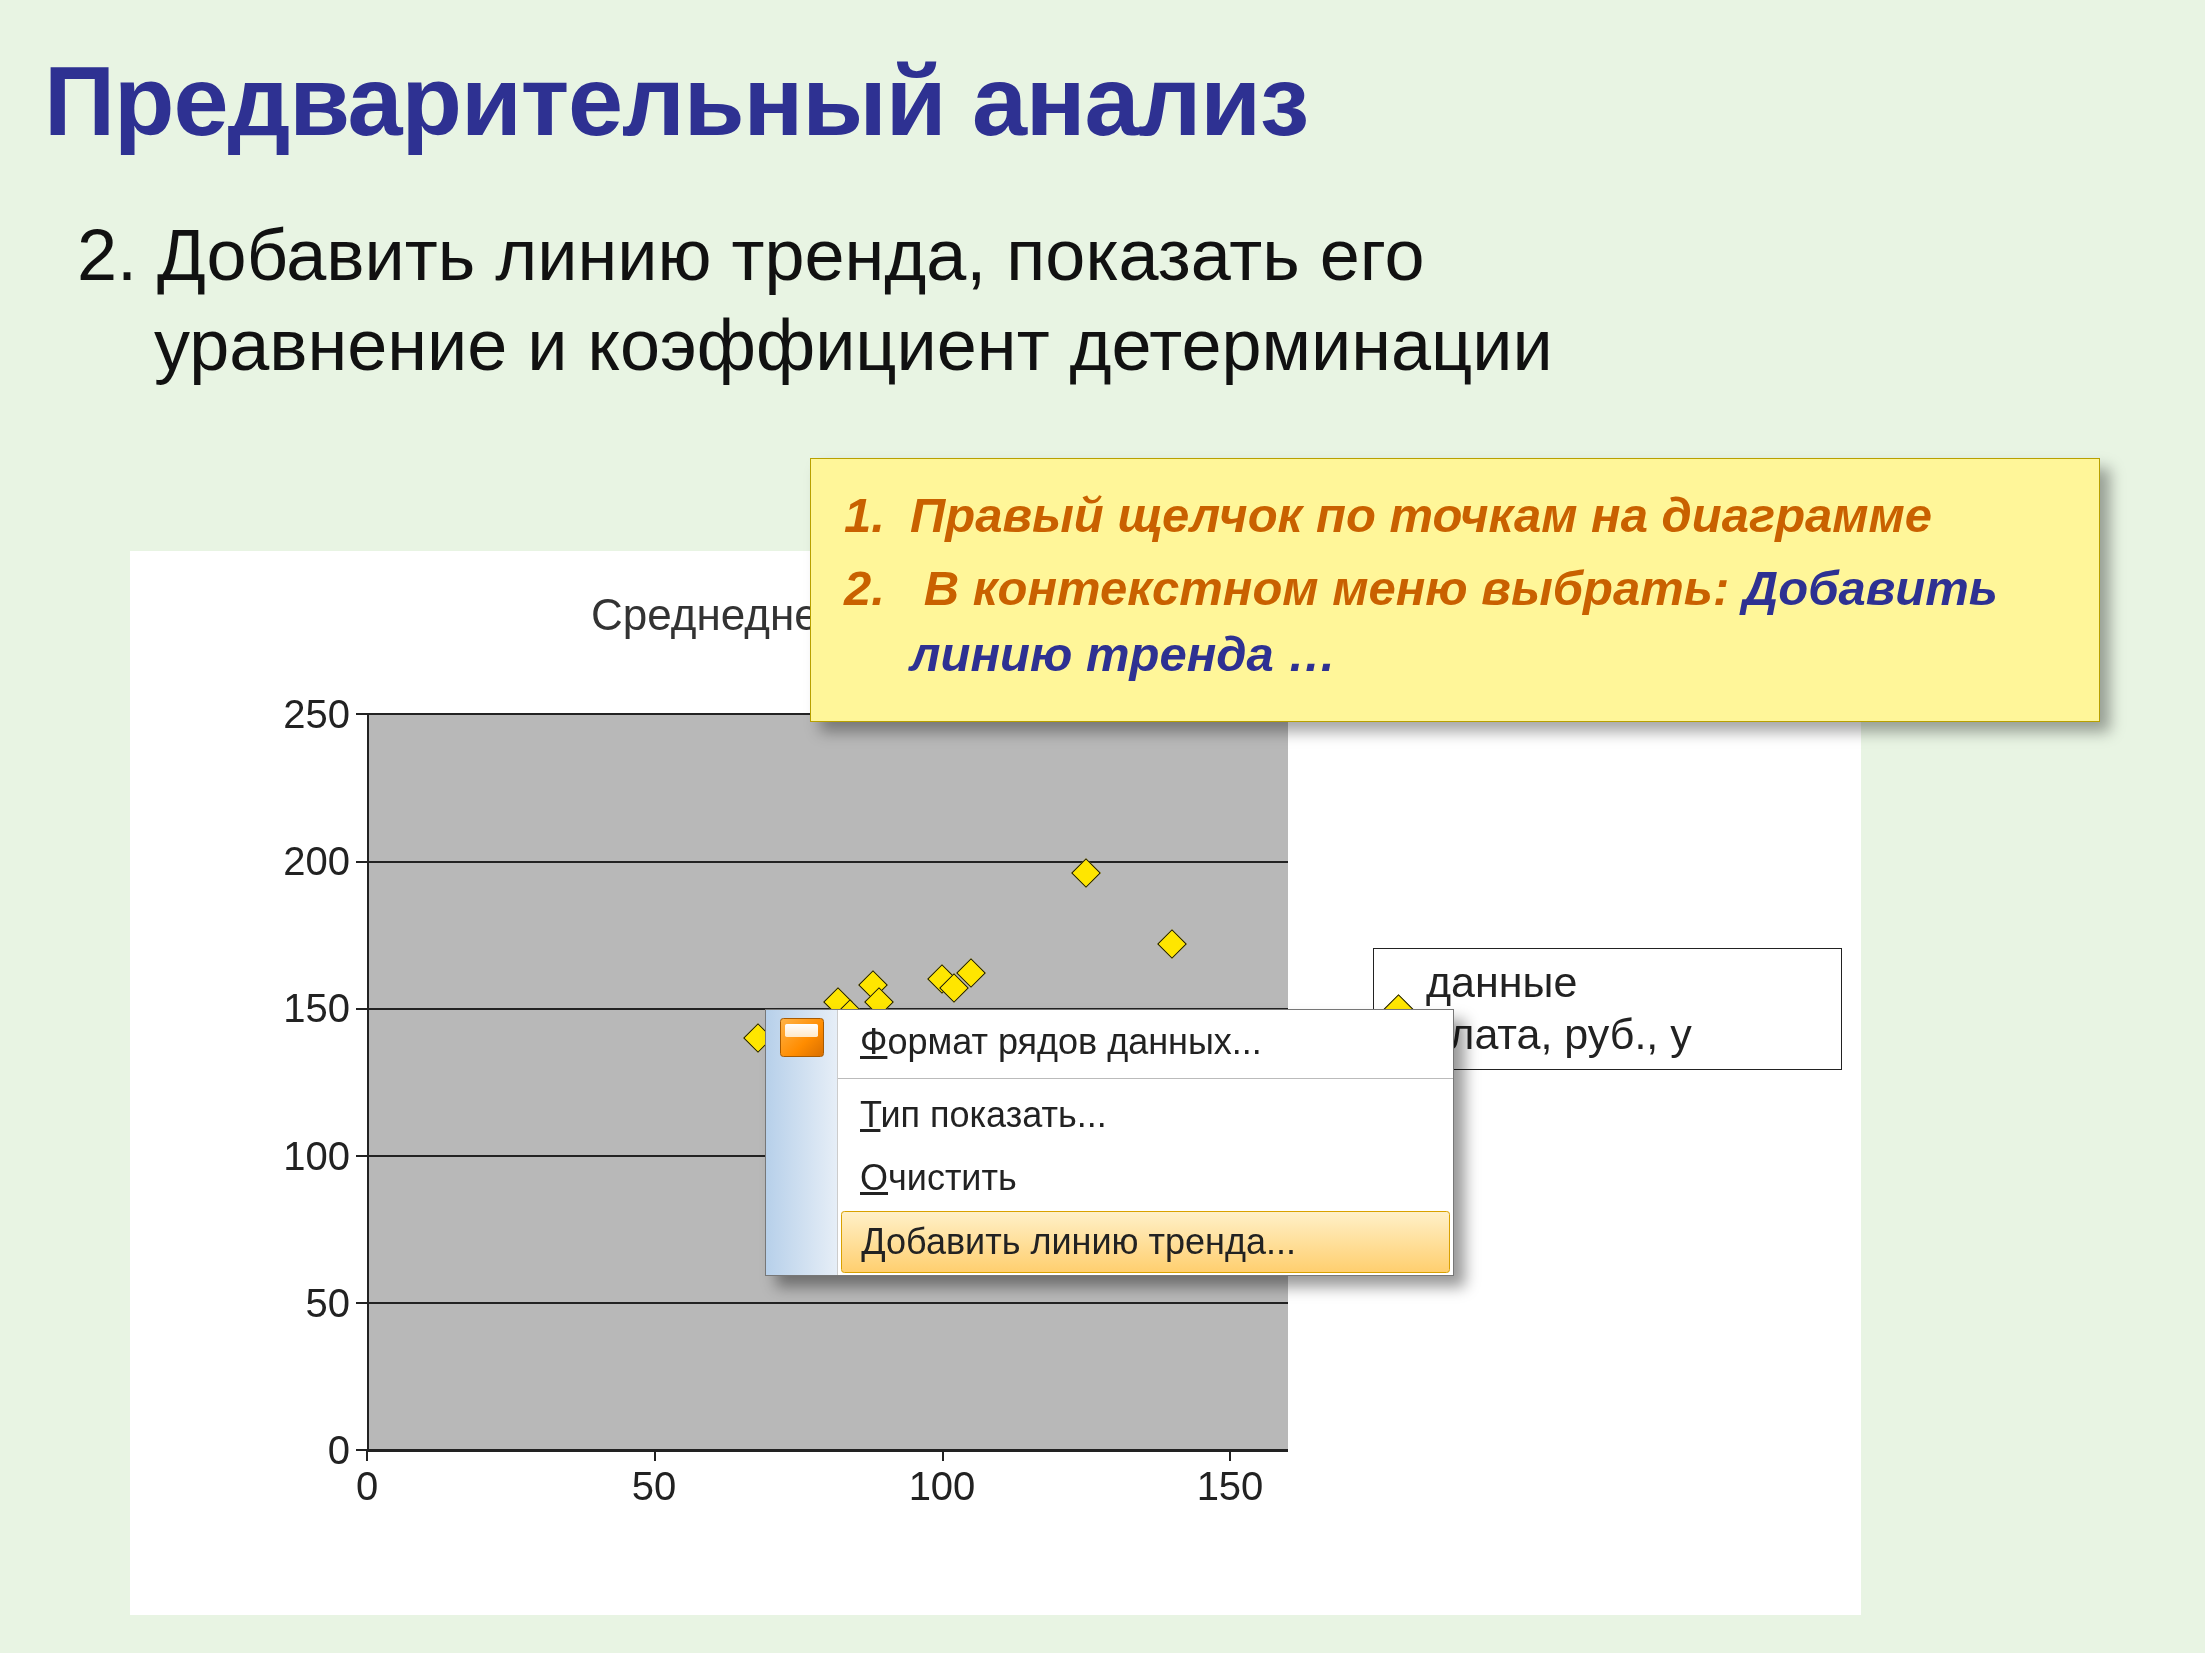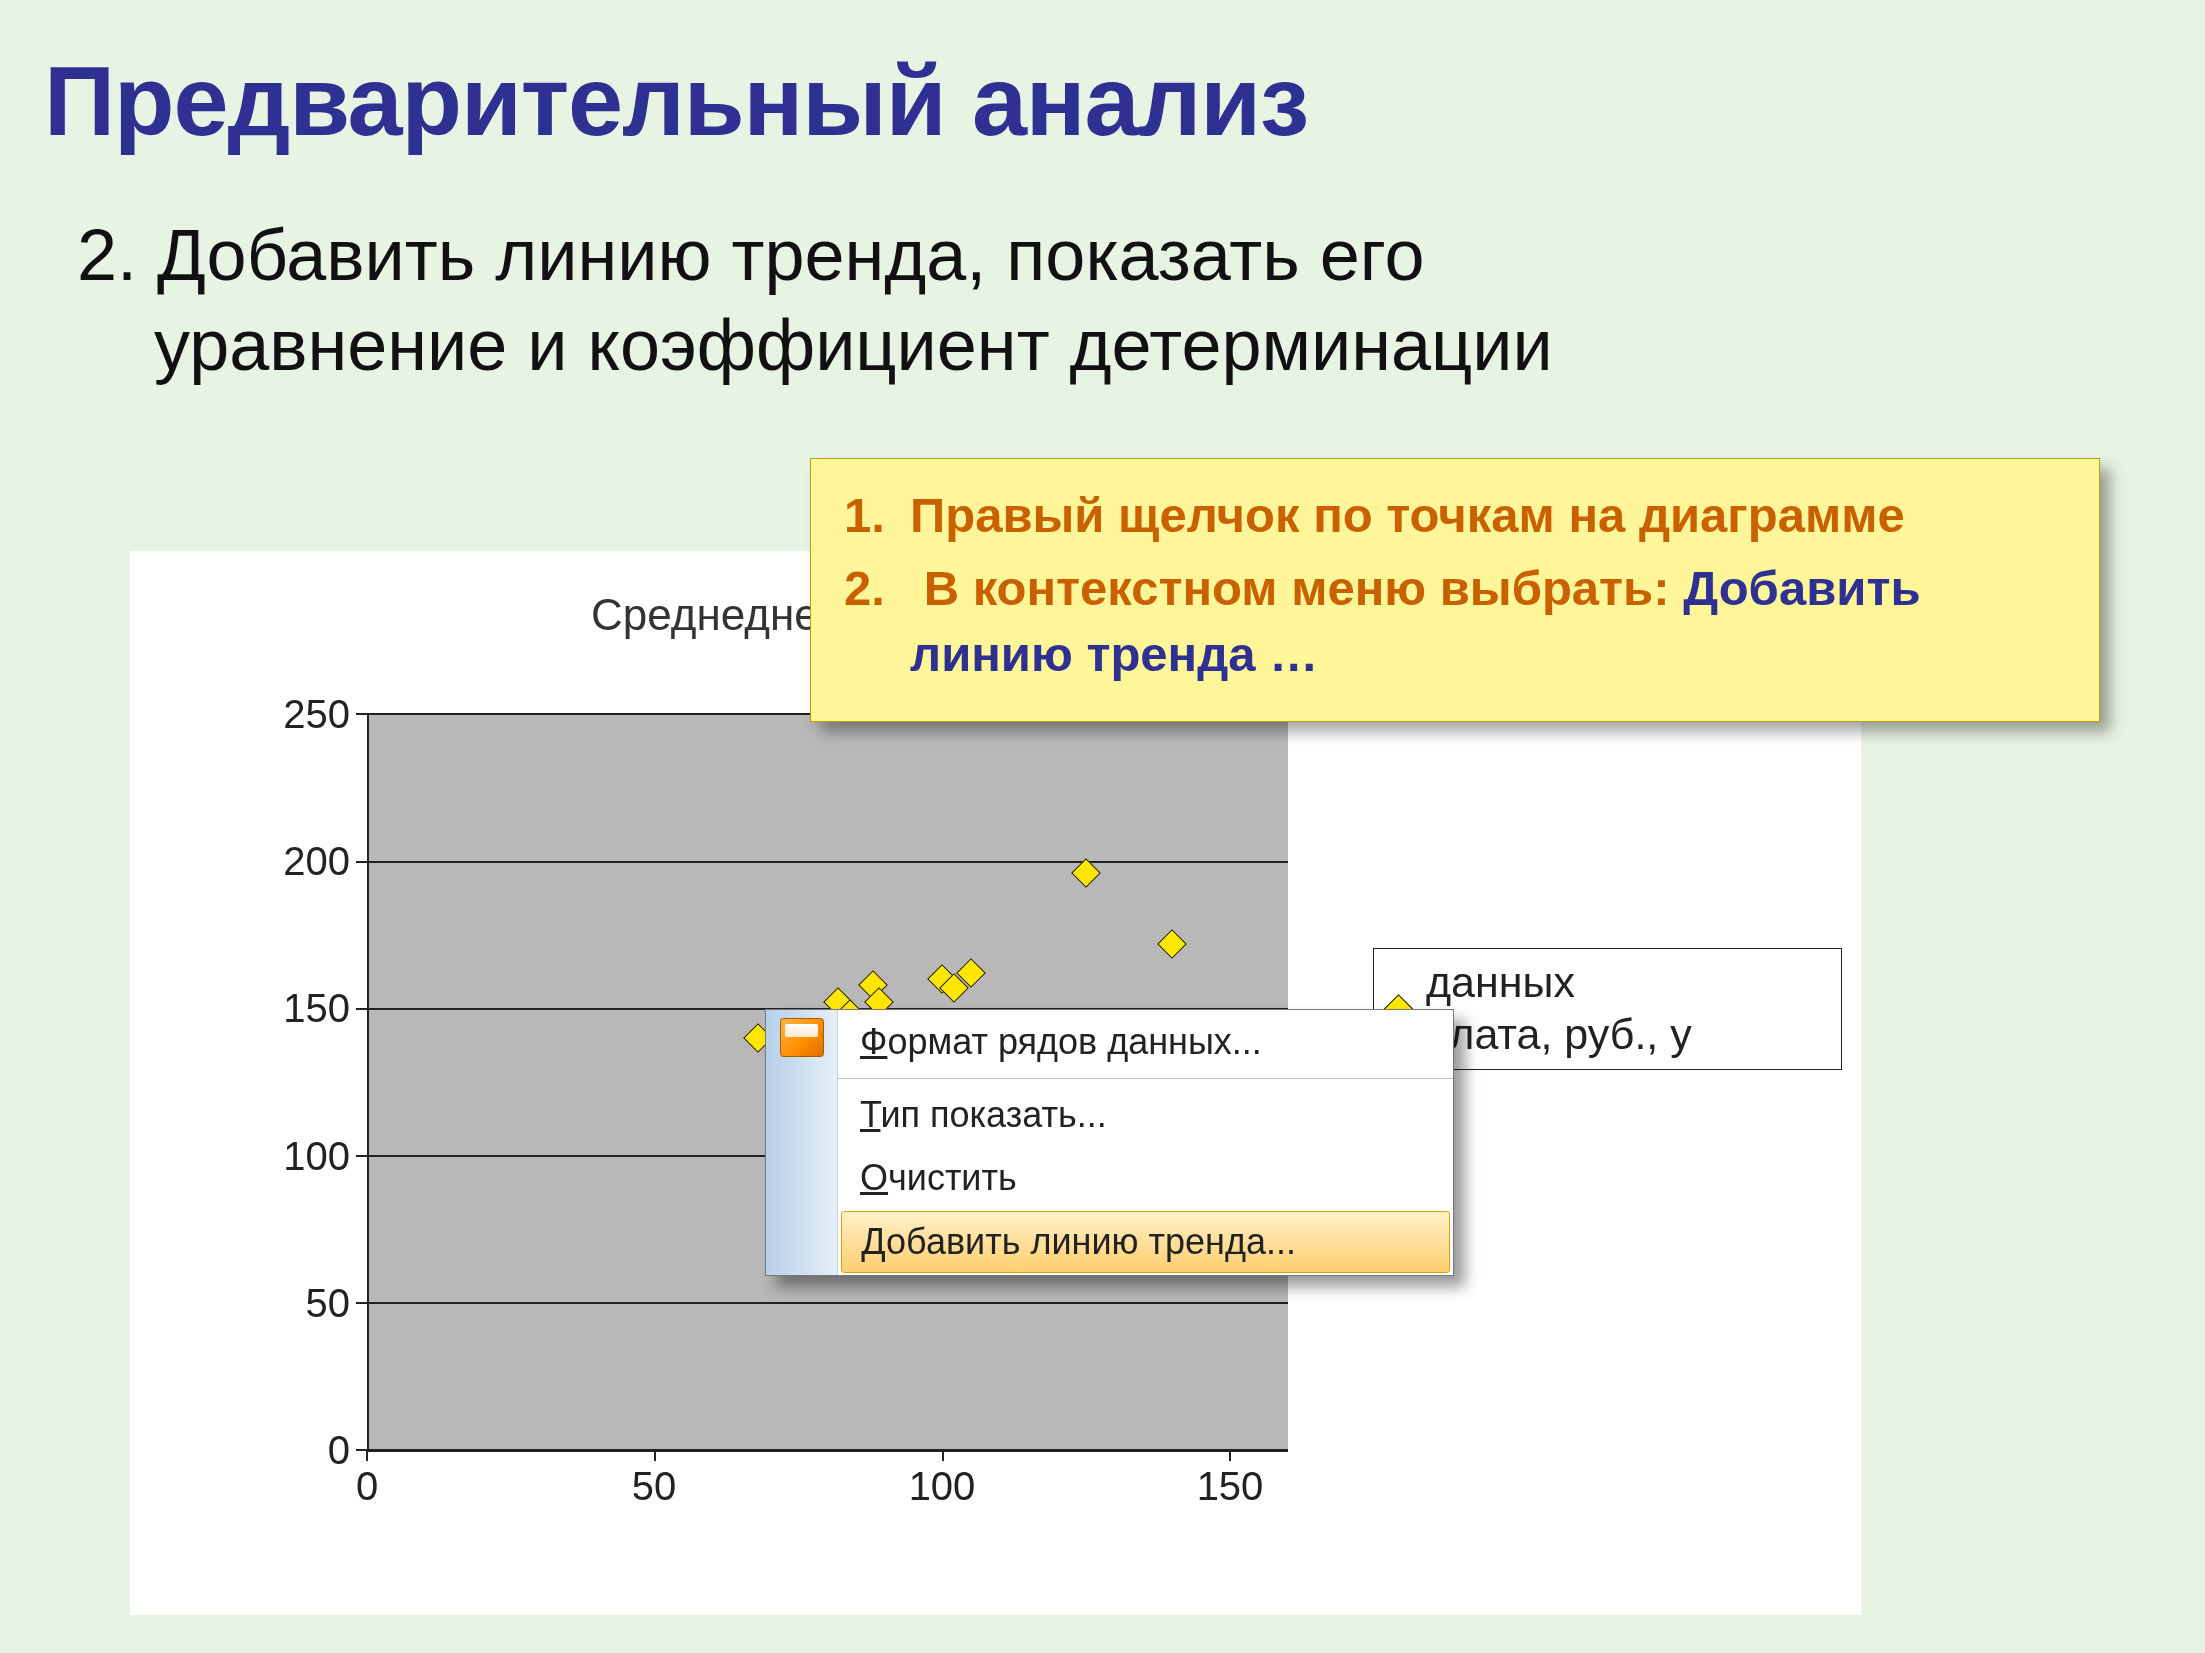--- a/index.html
+++ b/index.html
@@ -45,20 +45,21 @@
   }
   .callout li {
     counter-increment: li;
     font-size: 49px;
     font-weight: bold;
     color: #c96100;
     line-height: 1.35;
     padding-left: 66px;
     text-indent: -66px;
     margin: 6.6px 0;
+    font-style: italic;
   }
   .callout li::before {
     content: counter(li) ".";
     width: 66px;
     display: inline-block;
     text-indent: 0;
   }
   .callout .accent { color: #2e3192; }
   .chart-frame {
     position: absolute;
@@ -250,21 +251,21 @@
     <div class="point" style="left: 971px; top: 973px;"></div>
     <div class="point" style="left: 1086px; top: 873px;"></div>
     <div class="point" style="left: 1172px; top: 944px;"></div>
   </div>
 
 <div class="axis-y" style="left:367px; top:714px; height:736px;"></div>
 <div class="axis-x" style="left:367px; top:1450px; width:921px;"></div>
 
 <div class="legend">
   <span class="legend-marker"></span>
-  <span>данных</span><br>
+  <span>данные</span><br>
   <span>плата, руб., y</span>
 </div>
 
 <div class="callout">
   <ol>
     <li>Правый щелчок по точкам на диаграмме</li>
     <li>
       <span>В контекстном меню выбрать: </span><span class="accent">Добавить линию тренда …</span>
     </li>
   </ol>

